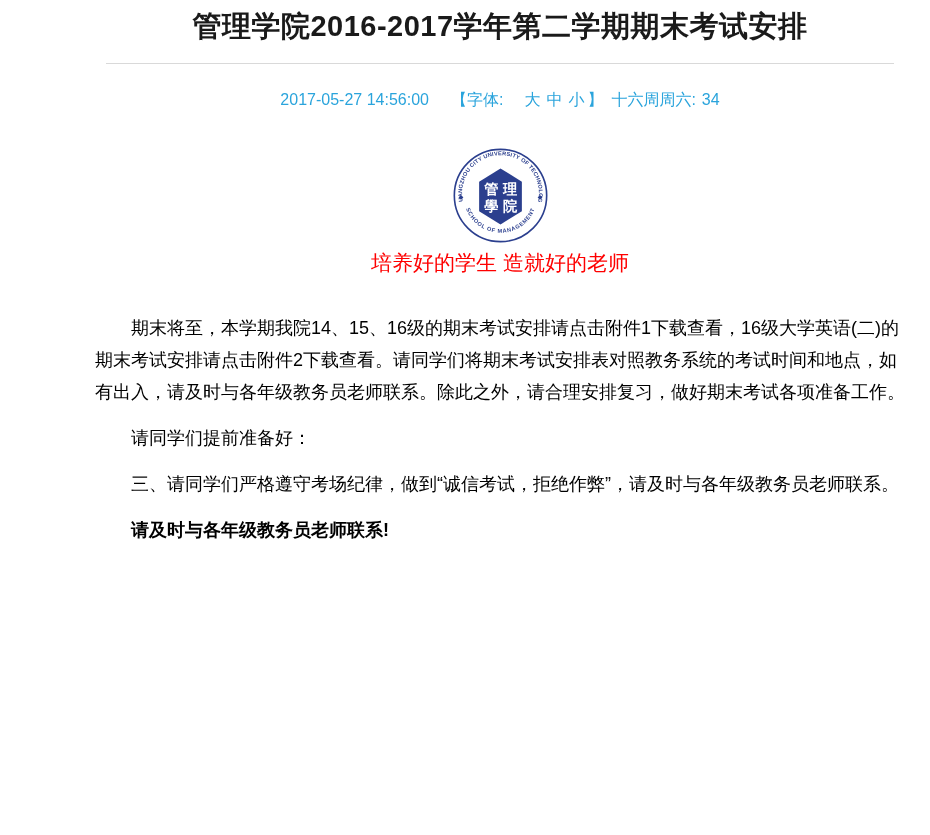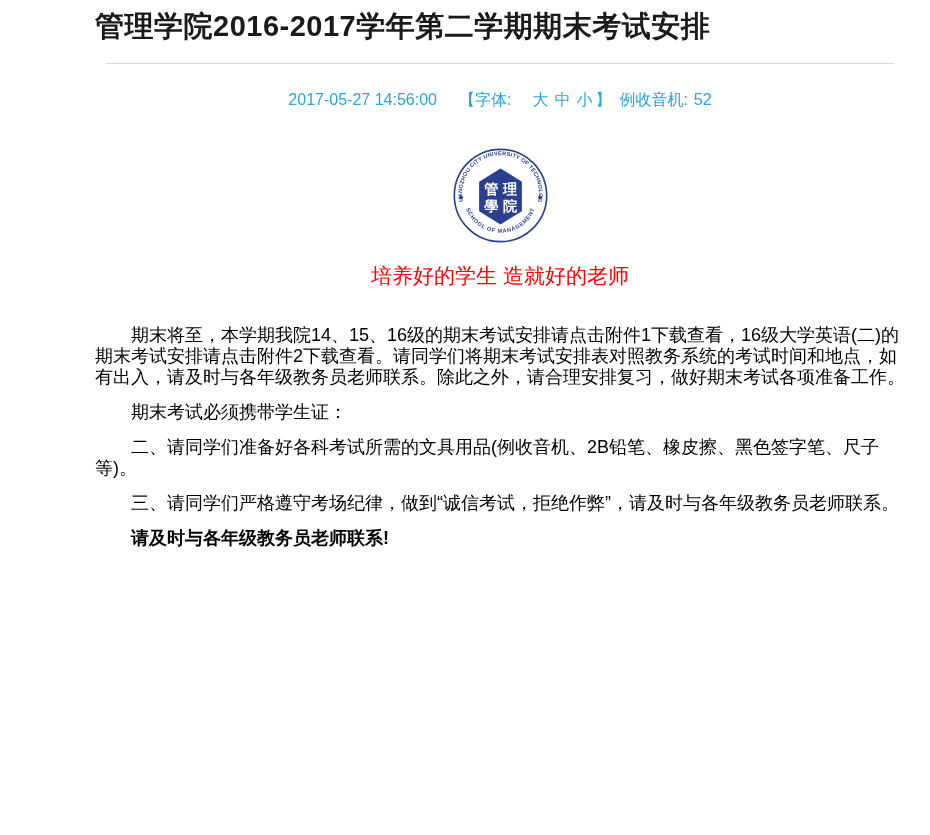--- a/index.html
+++ b/index.html
@@ -11,21 +11,21 @@
     overflow: hidden;
     font-family: "Liberation Sans", sans-serif;
     color: #000000;
   }
   .content {
     margin-left: 95px;
     width: 810px;
   }
   .page-title {
     margin: 6px 0 0 0;
-    text-align: left;
+    text-align: center;
     font-size: 29px;
     font-weight: bold;
     color: #1a1a1a;
     line-height: 40px;
     letter-spacing: 0.5px;
   }
   .divider {
     border: none;
     border-top: 1px solid #d9d9d9;
     margin: 17px 11px 0 11px;
@@ -48,30 +48,30 @@
   }
   .meta .bracket-open { margin-right: 18px; }
   .meta .bracket-close { margin-right: 8px; }
   .meta .views-label { margin-right: 6px; }
   .logo-wrap {
     margin-top: 38px;
     text-align: center;
     line-height: 0;
   }
   .slogan {
-    margin-top: 20px;
+    margin-top: 7px;
     text-align: center;
     font-size: 21px;
     line-height: 26px;
     color: #fe0000;
   }
   .article-body {
     margin-top: 36px;
     font-size: 18px;
-    line-height: 21px;
+    line-height: 32px;
     color: #000000;
   }
   .article-body p {
     margin: 0 0 14px 0;
     text-indent: 2em;
     word-break: break-all;
   }
   .article-body p.closing {
     font-weight: bold;
     margin-bottom: 0;
@@ -80,21 +80,21 @@
 </head>
 <body>
 
 <div class="content">
 
   <h1 class="page-title">管理学院2016-2017学年第二学期期末考试安排</h1>
 
   <hr class="divider">
 
   <div class="meta">
-    <span class="datetime">2017-05-27 14:56:00</span><span class="bracket-open">【字体:</span><a class="font-opt">大</a><a class="font-opt">中</a><a class="font-opt">小</a><span class="bracket-close">】</span><span class="views-label">例收音机:</span><span>52</span>
+    <span class="datetime">2017-05-27 14:56:00</span><span class="bracket-open">【字体:</span><a class="font-opt">大</a><a class="font-opt">中</a><a class="font-opt">小</a><span class="bracket-close">】</span><span class="views-label">十六周周六:</span><span>34</span>
   </div>
 
   <div class="logo-wrap">
     <svg width="95" height="95" viewBox="0 0 100 100" aria-hidden="true">
       <circle cx="50" cy="50" r="48.6" fill="#ffffff" stroke="#2b3f8e" stroke-width="1.7"></circle>
       <defs>
         <path id="arcTop" d="M 10.5,57 A 40.5,40.5 0 1 1 89.5,57" fill="none"></path>
         <path id="arcBottom" d="M 13.5,63 A 38.5,38.5 0 0 0 86.5,63" fill="none"></path>
       </defs>
       <text font-size="5.9" font-weight="bold" fill="#2b3f8e" letter-spacing="0.25" font-family="Liberation Sans, sans-serif">
@@ -110,19 +110,18 @@
       <text x="60" y="48.5" font-size="15" fill="#ffffff" text-anchor="middle" font-weight="bold">理</text>
       <text x="40.5" y="66.5" font-size="15" fill="#ffffff" text-anchor="middle" font-weight="bold">學</text>
       <text x="60" y="66.5" font-size="15" fill="#ffffff" text-anchor="middle" font-weight="bold">院</text>
     </svg>
   </div>
 
   <div class="slogan">培养好的学生 造就好的老师</div>
 
   <div class="article-body">
     <p>期末将至，本学期我院14、15、16级的期末考试安排请点击附件1下载查看，16级大学英语(二)的期末考试安排请点击附件2下载查看。请同学们将期末考试安排表对照教务系统的考试时间和地点，如有出入，请及时与各年级教务员老师联系。除此之外，请合理安排复习，做好期末考试各项准备工作。</p>
-    <p>期末考试必须携带学生证：</p>
-    <p>二、请同学们准备好各科考试所需的文具用品(例收音机、2B铅笔、橡皮擦、黑色签字笔、尺子等)。</p>
+    <p>请同学们提前准备好：</p>
     <p>三、请同学们严格遵守考场纪律，做到“诚信考试，拒绝作弊”，请及时与各年级教务员老师联系。</p>
     <p class="closing">请及时与各年级教务员老师联系!</p>
   </div>
 
 </div>
 
 </body></html>

